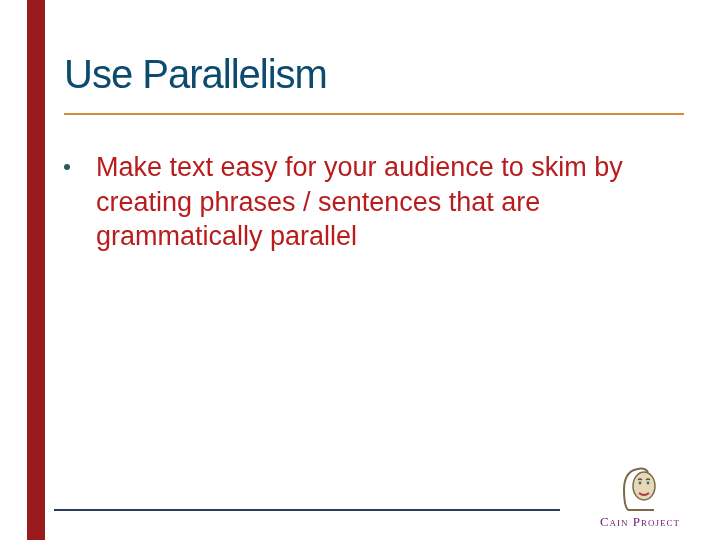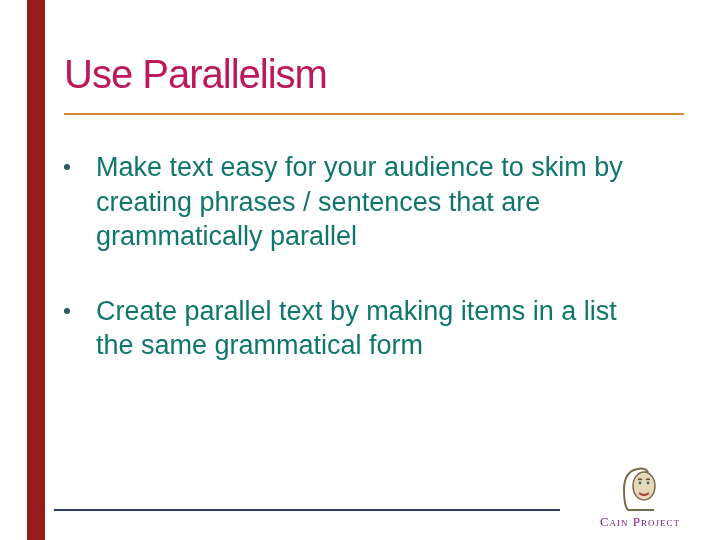--- a/index.html
+++ b/index.html
@@ -20,21 +20,21 @@
   }
   .title-area {
     position: absolute;
     left: 64px;
     top: 52px;
     right: 40px;
   }
   .title {
     font-size: 40px;
     font-weight: 400;
-    color: #be185d;
+    color: #0c4a6e;
     letter-spacing: -1px;
     padding-bottom: 14px;
   }
   .title-rule {
     position: absolute;
     left: 64px;
     top: 113px;
     right: 36px;
     height: 2px;
     background: #d68a3a;
@@ -55,21 +55,21 @@
     height: 6px;
     border-radius: 50%;
     background: #2a5a5a;
     margin-top: 14px;
     margin-right: 26px;
     flex: 0 0 auto;
   }
   .bullet-text {
     font-size: 27px;
     line-height: 1.28;
-    color: #0f766e;
+    color: #b91c1c;
     font-weight: 400;
   }
   .bottom-rule {
     position: absolute;
     left: 54px;
     bottom: 29px;
     right: 160px;
     height: 2px;
     background: #2a3a5a;
   }
@@ -100,24 +100,20 @@
 <div class="title-area">
   <h1 class="title">Use Parallelism</h1>
 </div>
 <div class="title-rule"></div>
 
 <div class="content">
   <div class="bullet-row">
     <div class="bullet-dot"></div>
     <div class="bullet-text">Make text easy for your audience to skim by creating phrases / sentences that are grammatically parallel</div>
   </div>
-  <div class="bullet-row">
-    <div class="bullet-dot"></div>
-    <div class="bullet-text">Create parallel text by making items in a list the same grammatical form</div>
-  </div>
 </div>
 
 <div class="bottom-rule"></div>
 
 <div class="logo-wrap">
   <svg class="logo-svg" width="40" height="46" viewBox="0 0 40 46">
     <path d="M8 44 Q4 40 4 24 Q4 8 14 4 Q24 0 28 6" fill="none" stroke="#7a6a4a" stroke-width="2"></path>
     <ellipse cx="24" cy="20" rx="11" ry="14" fill="#e6d9b8" stroke="#7a6a4a" stroke-width="1.5"></ellipse>
     <path d="M18 14 Q20 12 22 14" fill="none" stroke="#6a4a3a" stroke-width="1.2"></path>
     <circle cx="20" cy="17" r="1.4" fill="#3a6a6a"></circle>

